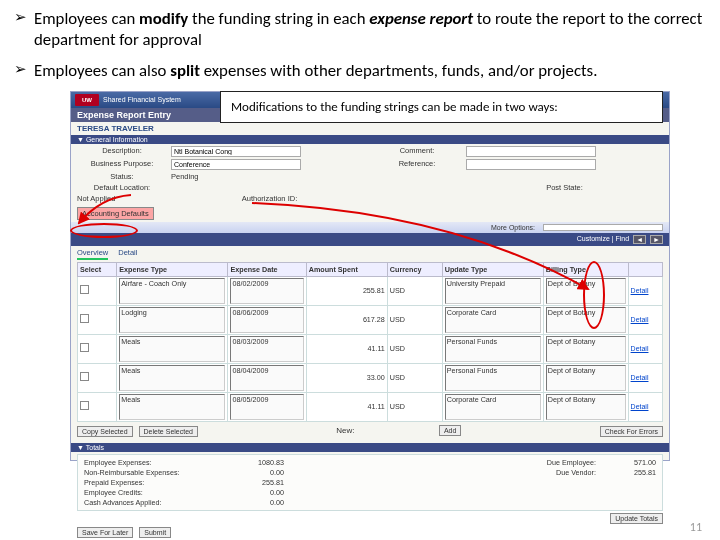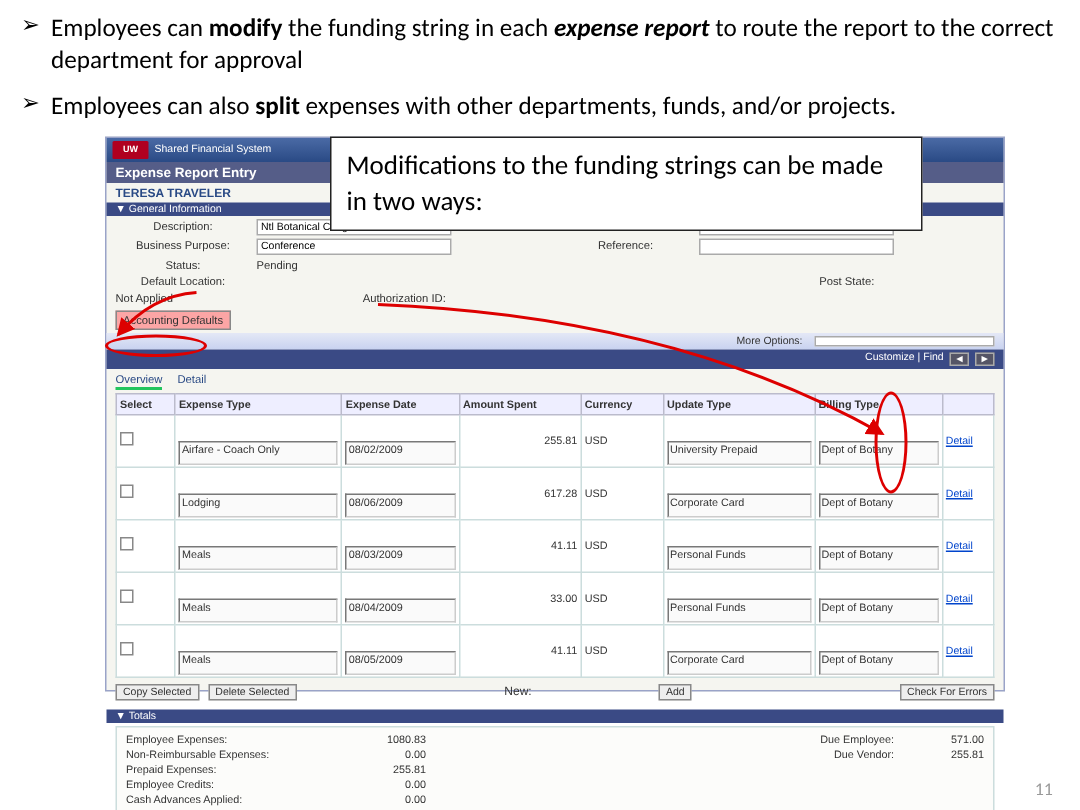--- a/index.html
+++ b/index.html
@@ -25,38 +25,38 @@
   .ad-btn { margin: 2px 6px; display: inline-block; border: 1px solid #888; background: #fca5a5; padding: 1px 4px; font-size: 7.5px; }
   .more-opts { background: linear-gradient(#e4e8f6,#c8d2f0); padding: 2px 6px; font-size: 7px; display: flex; justify-content: flex-end; gap: 8px; }
   .dark-band { background: #3a4a85; color: #fff; font-size: 7px; padding: 2px 6px; display: flex; justify-content: flex-end; gap: 4px; }
   .dark-band .nav { background: #556; border: 1px solid #aaa; padding: 0 2px; }
   .subtabs { display: flex; gap: 10px; padding: 2px 6px; font-size: 7.5px; color: #2a4a85; }
   .subtabs span { border-bottom: 2px solid #22c55e; padding-bottom: 1px; }
 
   table.grid { width: calc(100% - 12px); margin: 0 6px; border-collapse: collapse; font-size: 7.2px; }
   table.grid th { background: #eef; border: 1px solid #bbc; padding: 2px; text-align: left; font-weight: 700; }
   table.grid td { border: 1px solid #cdd; padding: 1px 2px; background: #fff; }
-  table.grid .dd { background: #fafafa; border: 1px inset #ccc; display: inline-block; width: 100%; height: 16px; line-height: 10px; padding: 0 1px; margin-top: 16px; }
+  table.grid .dd { background: #fafafa; border: 1px inset #ccc; display: inline-block; width: 100%; height: 26px; line-height: 10px; padding: 0 1px; }
   table.grid .chk { width: 9px; height: 9px; border: 1px solid #888; display: inline-block; background: #fff; }
   .detail-link { color: #0044cc; font-size: 7px; text-decoration: underline; }
 
   .row-btns { display: flex; gap: 6px; padding: 4px 6px; }
   .sm-btn { border: 1px solid #888; background: #eee; font-size: 7px; padding: 1px 4px; }
 
   .totals { margin: 2px 6px; border: 1px solid #cdd; background: #fcfcfa; padding: 3px 6px; display: grid; grid-template-columns: 140px 60px 1fr 60px; row-gap: 1px; font-size: 7.2px; }
   .totals .r { text-align: right; }
   .update-row { display: flex; justify-content: flex-end; padding-right: 6px; }
   .footer-btns { display: flex; gap: 6px; padding: 3px 6px; justify-content: space-between; }
   .footer-btns .left { display: flex; gap: 6px; }
   .footer-links { text-align: right; font-size: 7px; color: #0044cc; padding: 0 6px 4px 6px; }
   .status-bar { height: 14px; border-top: 1px solid #bbb; background: #ececeb; display: flex; align-items: center; justify-content: space-between; padding: 0 6px; font-size: 7px; }
   .status-bar .intranet { display: flex; align-items: center; gap: 3px; }
   .status-bar .globe { width: 8px; height: 8px; background: #ffcc33; border-radius: 50%; border: 1px solid #aa8800; }
 
-  .callout { position: absolute; left: 150px; top: 0; width: 395px; background: #fff; border: 1px solid #222; padding: 6px 10px; font-size: 18px; line-height: 1.35; }
+  .callout { position: absolute; left: 150px; top: 0; width: 443px; background: #fff; border: 1px solid #222; padding: 6px 10px; font-size: 13px; line-height: 1.35; }
   .callout ol { margin: 4px 0 0 22px; padding: 0; }
   .callout li { margin-bottom: 3px; }
   .callout u { text-decoration: underline; }
 
   .arrow1 { position: absolute; left: 1px; top: 102px; width: 62px; height: 36px; pointer-events: none; }
   .arrow2 { position: absolute; left: 180px; top: 110px; width: 418px; height: 95px; pointer-events: none; }
   .oval1 { position: absolute; left: 0px; top: 132px; width: 68px; height: 15px; border: 2px solid #d00; border-radius: 50%; pointer-events: none; }
   .oval2 { position: absolute; left: 513px; top: 170px; width: 22px; height: 68px; border: 2px solid #d00; border-radius: 50%; pointer-events: none; }
 
   .page-num { position: absolute; right: 18px; bottom: 6px; font-size: 12px; color: #999; }

